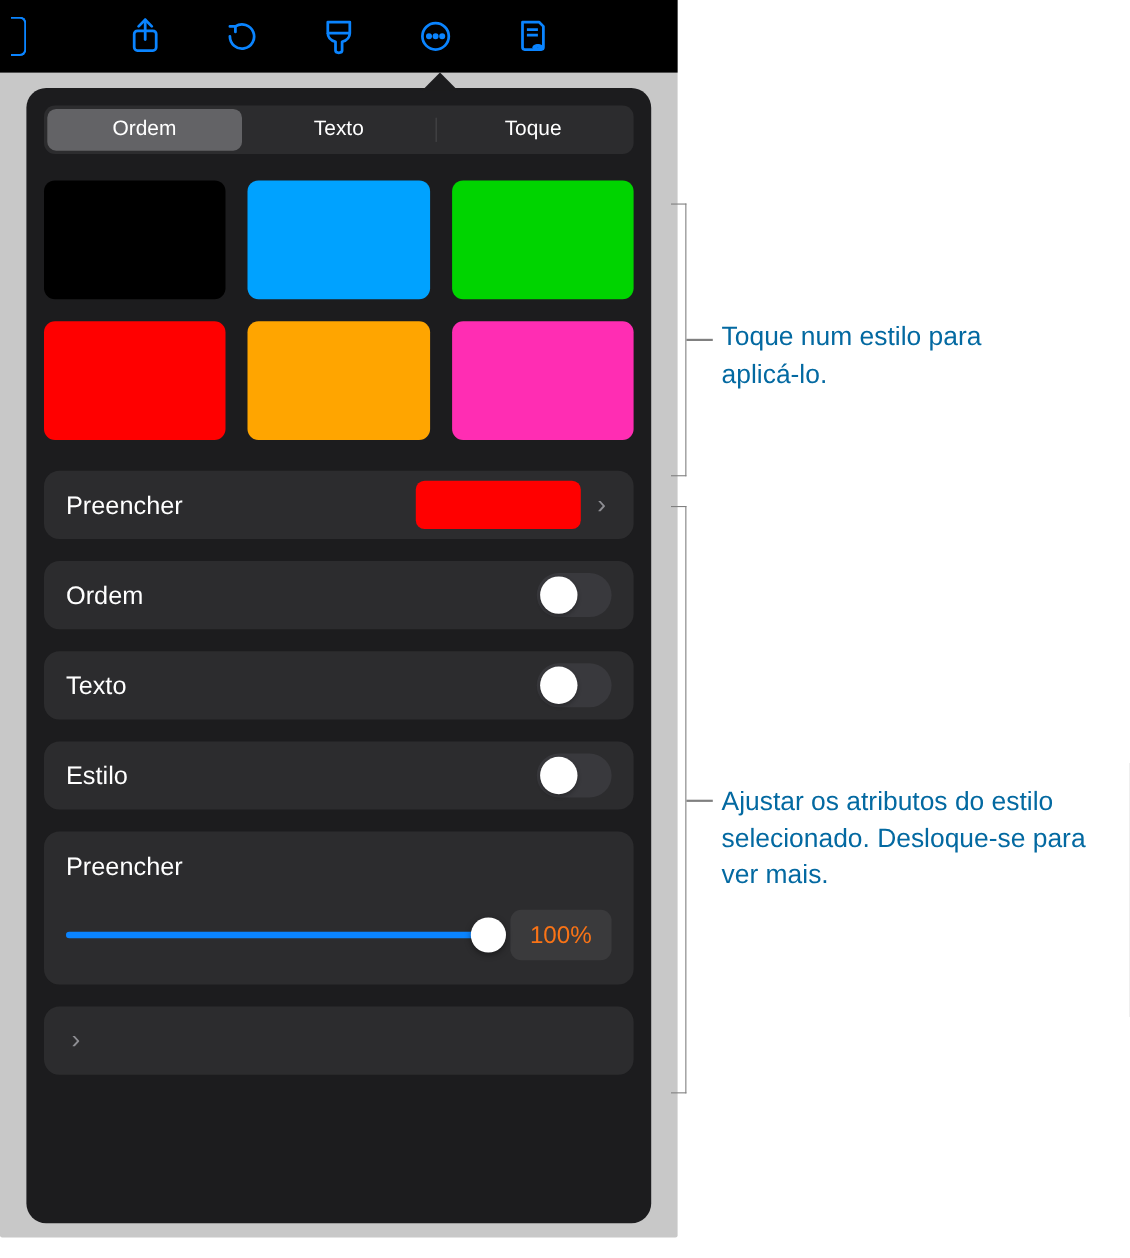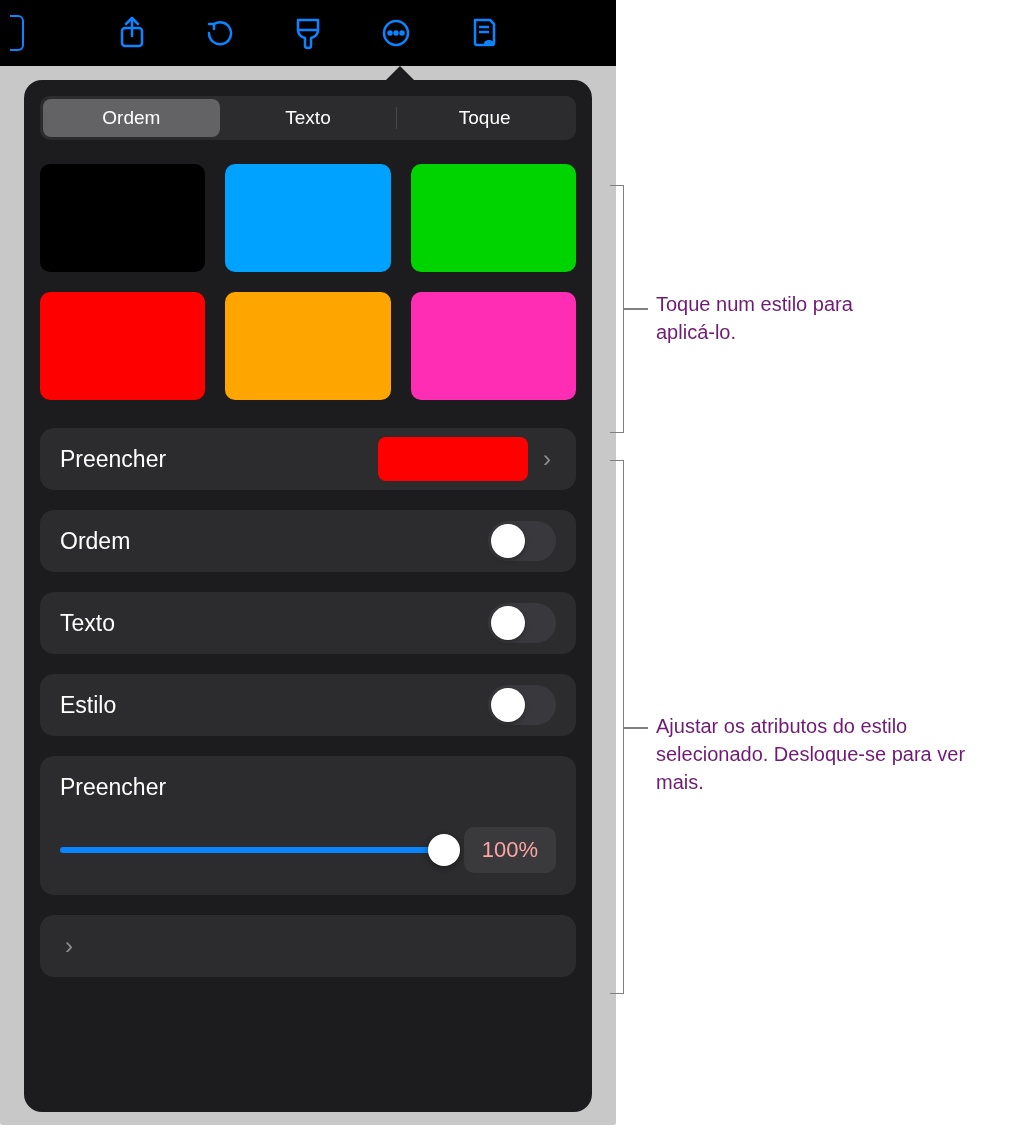--- a/index.html
+++ b/index.html
@@ -193,21 +193,21 @@
       height: 32px;
       background: #fff;
       border-radius: 50%;
       box-shadow: 0 2px 6px rgba(0,0,0,0.4);
     }
     .opacity-value {
       background: #3a3a3c;
       border-radius: 10px;
       padding: 10px 18px;
       font-size: 22px;
-      color: #fca5a5;
+      color: #f97316;
       min-width: 92px;
       text-align: center;
     }
     .callouts {
       position: absolute;
       left: 634px;
       top: 0;
       width: 380px;
       height: 1144px;
     }
@@ -217,23 +217,23 @@
       border-top: 1.5px solid #808080;
       border-bottom: 1.5px solid #808080;
     }
     .callout-line {
       position: absolute;
       height: 1.5px;
       background: #808080;
     }
     .callout-text {
       position: absolute;
-      font-size: 20px;
+      font-size: 24px;
       line-height: 1.4;
-      color: #701a75;
+      color: #0369a1;
     }
   </style>
 </head>
 <body>
 
 <div class="device-frame">
 
   <div class="toolbar">
     <div class="toolbar-left-edge"></div>
     <div class="toolbar-icons">

